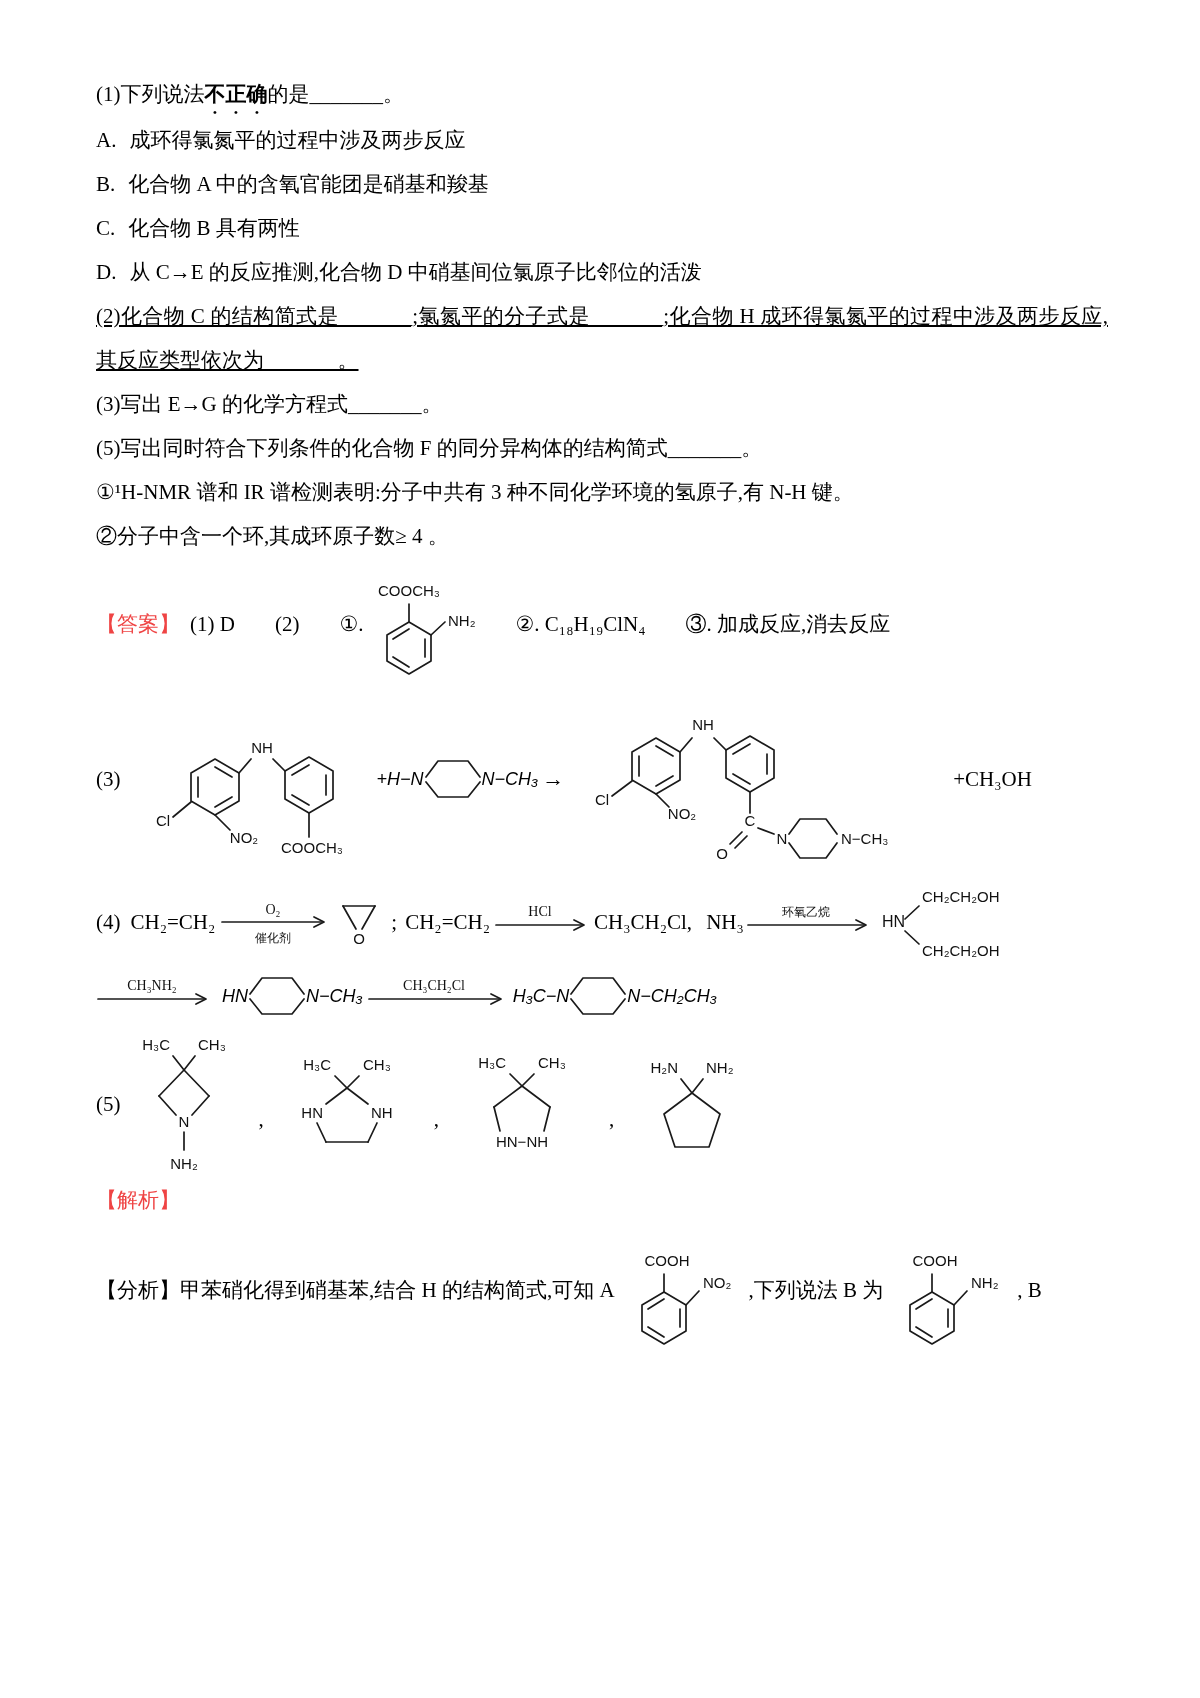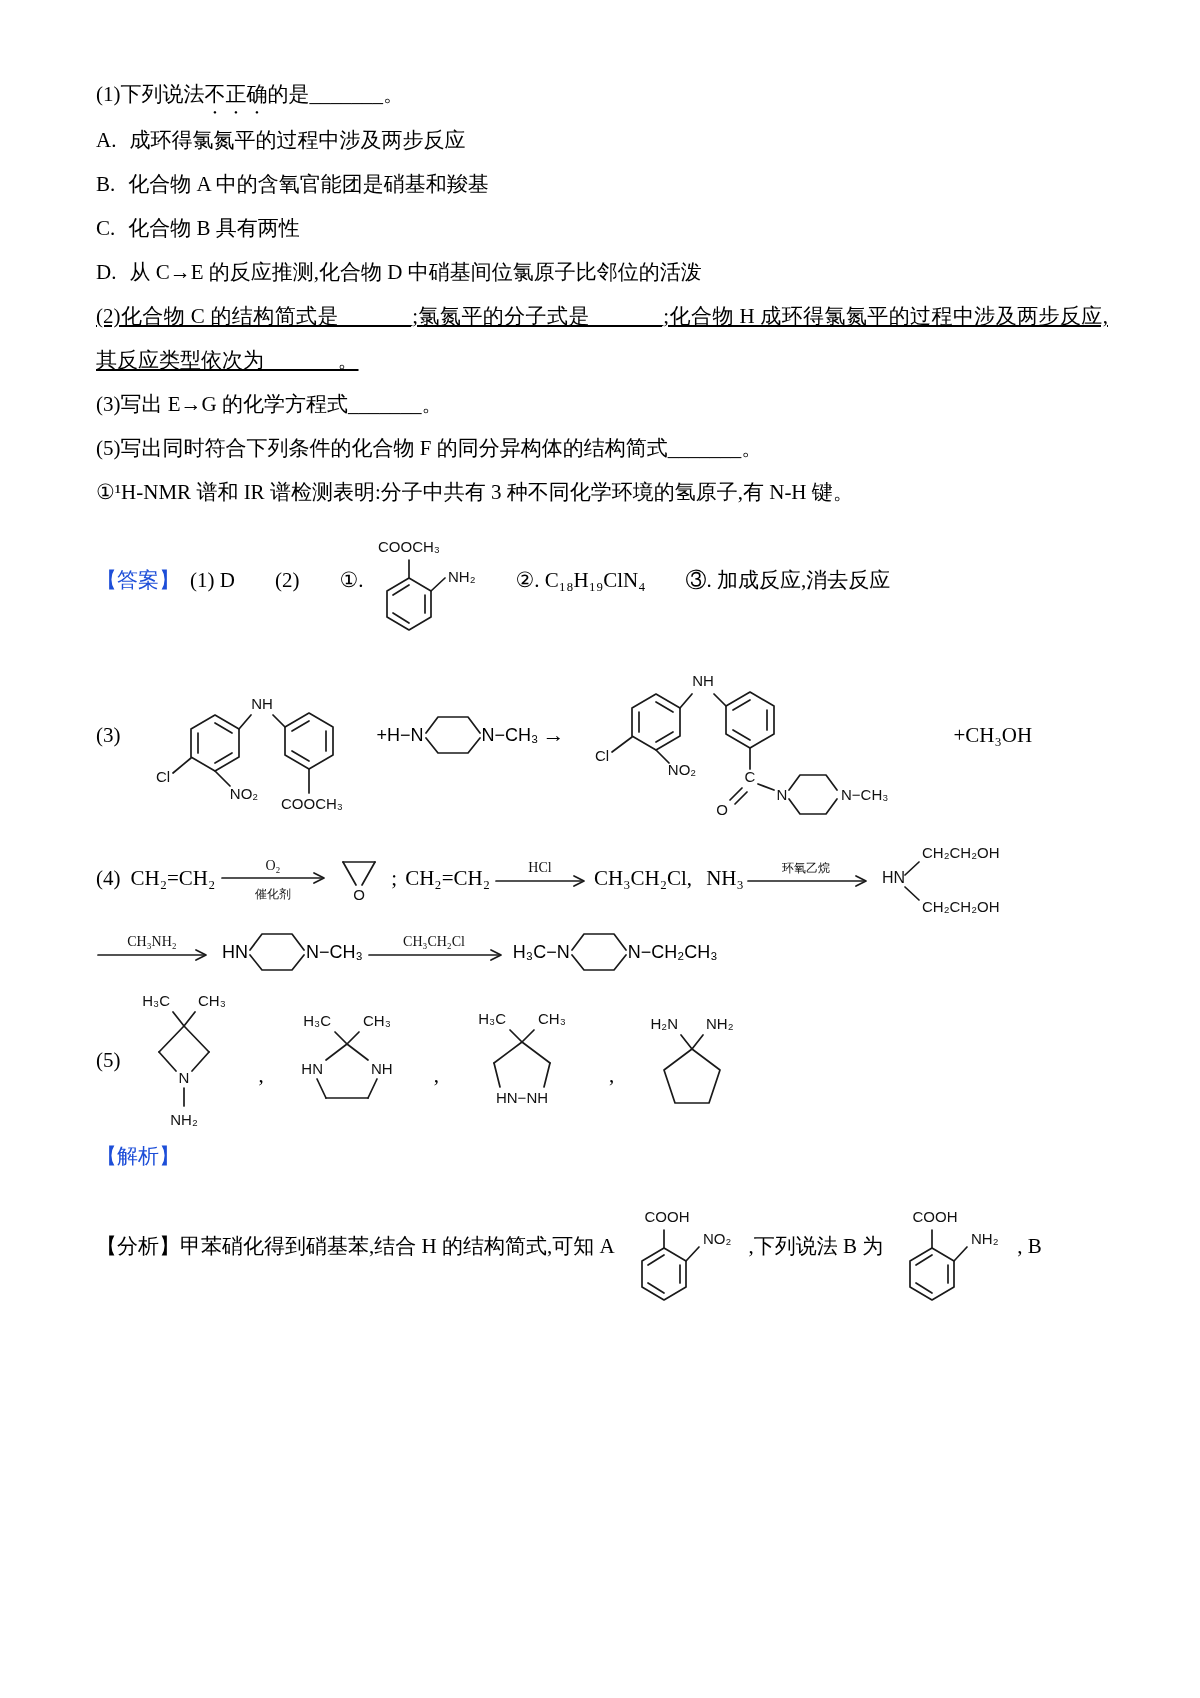--- a/index.html
+++ b/index.html
@@ -1,24 +1,24 @@
 <!DOCTYPE html>
 <html><head>
 <meta charset="utf-8">
 <style>
   html,body{margin:0;padding:0;background:#ffffff;}
   body{width:1200px;height:1698px;font-family:"Liberation Serif",serif;color:#000;}
   .page{padding:72px 92px 0 96px;position:relative;}
   p.ln{font-size:21px;line-height:44px;margin:0;}
   p.just{text-align:justify;text-decoration:underline;}
   .optlab{margin-right:13px;}
-  .emph{text-emphasis:dot;-webkit-text-emphasis:dot;text-emphasis-position:under right;-webkit-text-emphasis-position:under;}
-  .blue{color:#1d4ed8;}
+  .emph{text-emphasis:dot;-webkit-text-emphasis:dot;text-emphasis-position:under right;font-weight:bold;-webkit-text-emphasis-position:under;}
+  .blue{color:#ef4444;}
   .row{display:flex;align-items:center;font-size:21px;}
-  .fm{font-family:"Liberation Sans",sans-serif;font-size:18px;white-space:nowrap;}
+  .fm{font-family:"Liberation Sans",sans-serif;font-size:18px;white-space:nowrap;font-style:italic;}
   svg{display:inline-block;}
   .bd{stroke:#1a1a1a;stroke-width:1.7;fill:none;stroke-linecap:round;stroke-linejoin:round;}
   .al{font-family:"Liberation Sans",sans-serif;font-size:15px;fill:#111;}
   .al16{font-family:"Liberation Sans",sans-serif;font-size:16px;fill:#111;}
   .cn{font-family:"Liberation Serif",serif;font-size:12px;fill:#111;}
   .cf{font-family:"Liberation Serif",serif;font-size:14px;fill:#111;}
   .pip{vertical-align:middle;margin:0 1px;}
   .arrowtx{font-size:22px;padding:0 4px;}
   .g26{margin-left:26px;}
   .g40{margin-left:40px;}
@@ -37,20 +37,21 @@
   <p class="ln"><span class="optlab">B.</span><span>化合物 A 中的含氧官能团是硝基和羧基</span></p>
   <p class="ln"><span class="optlab">C.</span><span>化合物 B 具有两性</span></p>
   <p class="ln"><span class="optlab">D.</span><span>从 C→E 的反应推测,化合物 D 中硝基间位氯原子比邻位的活泼</span></p>
 
   <p class="ln just">(2)化合物 C 的结构简式是_______;氯氮平的分子式是_______;化合物 H 成环得氯氮平的过程中涉及两步反应,其反应类型依次为_______。</p>
   <p class="ln">(3)写出 E→G 的化学方程式_______。</p>
 
 
   <p class="ln">(5)写出同时符合下列条件的化合物 F 的同分异构体的结构简式_______。</p>
   <p class="ln">①¹H-NMR 谱和 IR 谱检测表明:分子中共有 3 种不同化学环境的氢原子,有 N-H 键。</p>
+  <p class="ln">②分子中含一个环,其成环原子数≥ 4 。</p>
 
   <div class="row mt10">
     <span class="blue">【答案】</span>
     <span style="margin-left:10px">(1) D</span>
     <span class="g40">(2)</span>
     <span class="g40">①.</span>
     <svg width="118" height="112" viewBox="0 0 118 112" style="margin:0 4px;">
       <g class="bd">
         <polygon points="42,54 64,67 64,93 42,106 20,93 20,67"></polygon>
         <line x1="58" y1="71" x2="58" y2="89"></line>

